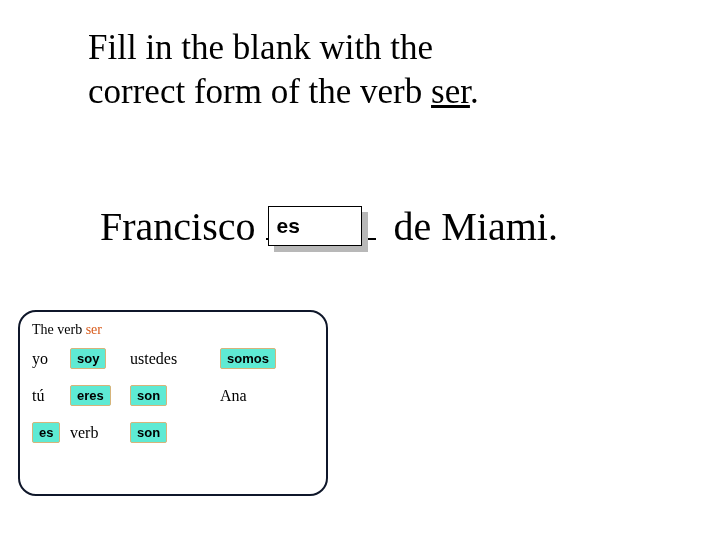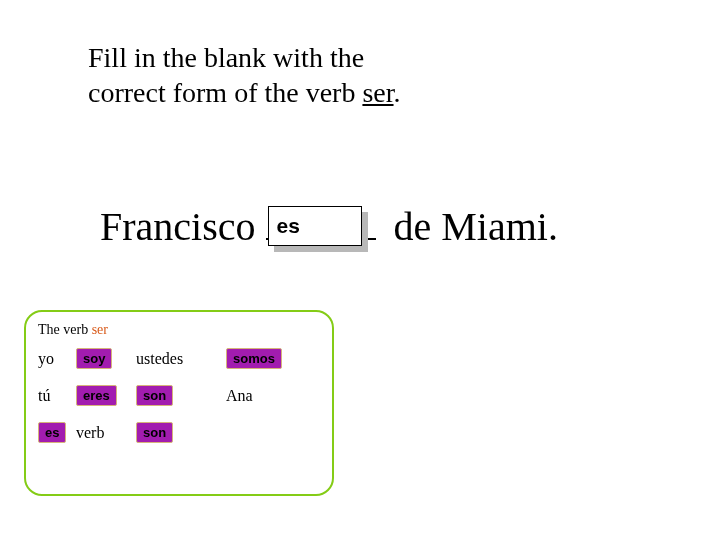--- a/index.html
+++ b/index.html
@@ -14,22 +14,22 @@
   .page {
     position: relative;
     width: 720px;
     height: 540px;
   }
 
   
   .instr {
     position: absolute;
     left: 88px;
-    top: 40px;
-    font-size: 28px;
+    top: 26px;
+    font-size: 35px;
     line-height: 1.25;
   }
   .instr .underline { text-decoration: underline; }
 
   
   .sentence {
     position: absolute;
     left: 100px;
     top: 198px;
     font-size: 40px;
@@ -78,25 +78,25 @@
     display: inline-block;
     border-bottom: 2px solid #000;
     width: 110px;
     height: 1em;
     vertical-align: baseline;
   }
 
   
   .chart {
     position: absolute;
-    left: 24px;
+    left: 18px;
     top: 310px;
     width: 310px;
     height: 186px;
-    border: 2px solid #84cc16;
+    border: 2px solid #0f172a;
     border-radius: 18px;
     box-sizing: border-box;
     padding: 10px 12px 8px 12px;
     font-family: Georgia, 'Times New Roman', serif;
   }
   .chart-title {
     font-size: 14px;
     margin-bottom: 10px;
     color: #000;
   }
@@ -104,21 +104,21 @@
   .chart-grid {
     display: grid;
     grid-template-columns: 38px 60px 90px 70px;
     row-gap: 16px;
     align-items: center;
     font-size: 16px;
   }
   .pronoun { color: #000; }
   .form-box {
     display: inline-block;
-    background: #a21caf;
+    background: #5eead4;
     border: 1px solid #d6b47a;
     border-radius: 2px;
     font-family: Arial, Helvetica, sans-serif;
     font-weight: bold;
     font-size: 13px;
     padding: 2px 6px;
     color: #000;
     text-align: center;
   }
   .cell-form { text-align: left; }

